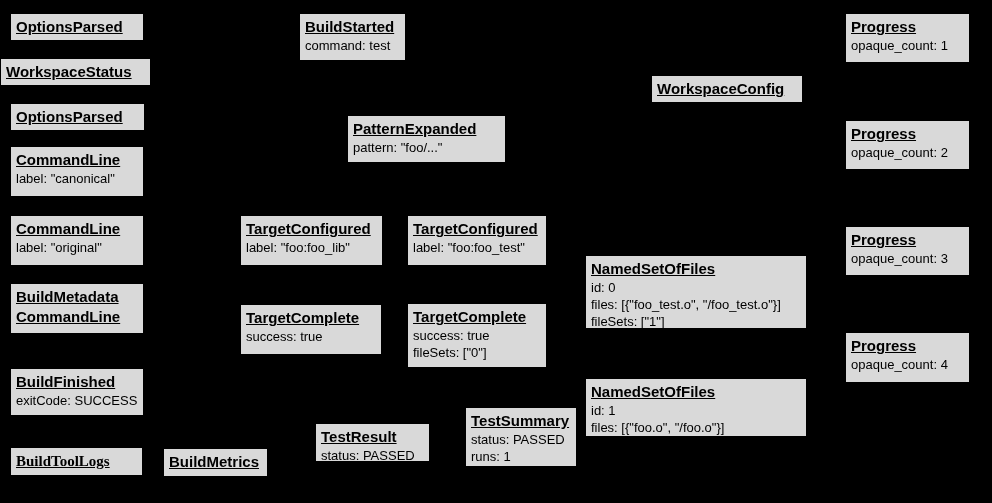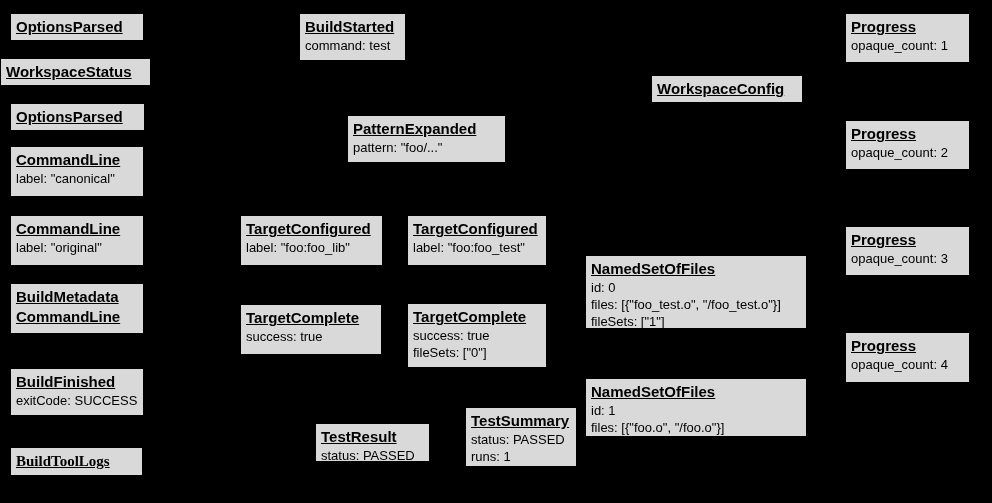--- a/index.html
+++ b/index.html
@@ -71,20 +71,23 @@
 
   <div class="box" style="left:10px;top:368px;width:134px;height:48px;">
     <div class="box-title">BuildFinished</div>
     <div class="box-line">exitCode: SUCCESS</div>
   </div>
 
   <div class="box" style="left:10px;top:447px;width:133px;height:29px;font-family:Liberation Serif, serif;">
     <div class="box-title">BuildToolLogs</div>
   </div>
 
+  <div class="box" style="left:163px;top:448px;width:105px;height:29px;">
+    <div class="box-title">BuildMetrics</div>
+  </div>
 
   <div class="box" style="left:299px;top:13px;width:107px;height:48px;">
     <div class="box-title">BuildStarted</div>
     <div class="box-line">command: test</div>
   </div>
 
   <div class="box" style="left:312px;top:115px;width:159px;height:48px;margin-left:35px;">
     <div class="box-title">PatternExpanded</div>
     <div class="box-line">pattern: "foo/..."</div>
   </div>

